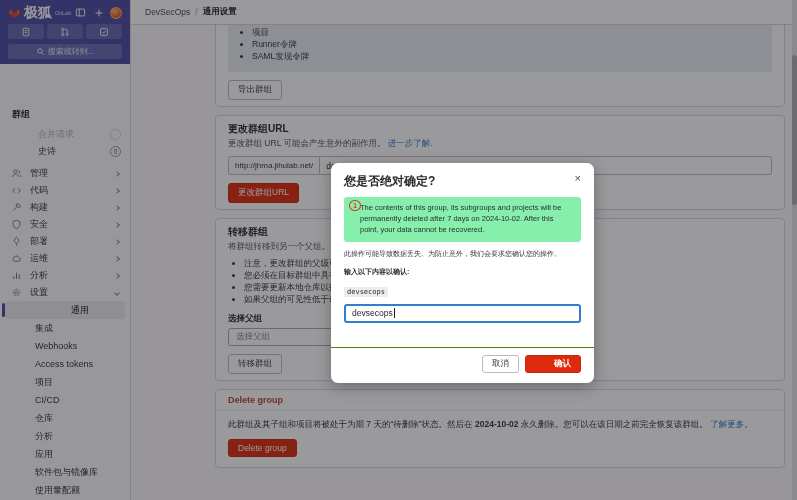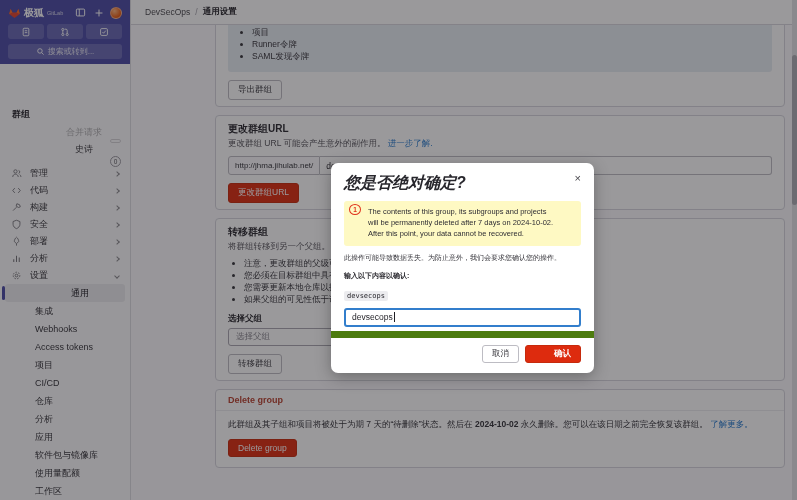--- a/index.html
+++ b/index.html
@@ -6,33 +6,33 @@
   html,body { width:797px; height:500px; overflow:hidden;
     font-family:"Liberation Sans","DejaVu Sans",sans-serif; background:#fbfafd; color:#28272d; }
   .app { display:flex; width:797px; height:500px; }
 
   
   .sidebar { width:131px; min-width:131px; height:500px; background:#fcfcfd; border-right:1px solid #dcdbe1; }
   .sb-head { background:#4a4aa5; padding:4px 8px 5px; }
   .sb-logo-row { display:flex; align-items:center; height:17px; }
   .logo { display:flex; align-items:center; gap:3px; }
   .logo svg { display:block; }
-  .logo-t { color:#fff; font-weight:bold; font-size:10px; }
+  .logo-t { color:#fff; font-weight:bold; font-size:14px; }
   .logo-s { color:rgba(255,255,255,.75); font-size:5.5px; }
   .sb-head-actions { margin-left:auto; display:flex; align-items:center; gap:5px; }
   .hicon { display:flex; align-items:center; justify-content:center; width:13px; height:13px; cursor:pointer; }
   .avatar { width:12px; height:12px; border-radius:50%; background:radial-gradient(circle at 35% 30%, #ffb37a, #e8590c 70%); border:1px solid rgba(255,255,255,.4); }
   .sb-shortcuts { display:flex; gap:3px; margin-top:3px; }
   .sc-btn { flex:1; height:15px; background:rgba(255,255,255,.16); border:none; border-radius:3px; display:flex; align-items:center; justify-content:center; cursor:pointer; }
   .sb-search { margin-top:5px; height:15px; background:rgba(255,255,255,.18); border-radius:3px; display:flex; align-items:center; justify-content:center; gap:3px; color:rgba(255,255,255,.85); font-size:8px; cursor:text; }
   .sb-body { padding-top:5px; font-size:9px; color:#333238;margin-top:36px; }
   .sb-label { font-weight:bold; font-size:9px; padding:3px 12px 5px; color:#28272d; }
   .sb-item { display:flex; align-items:center; height:17px; padding-left:10px; cursor:pointer; }
   .sb-item .lbl { margin-left:8px; }
-  .sb-item.sub { padding-left:30px;flex-direction:column; }
+  .sb-item.sub { padding-left:30px; }
   .faded { opacity:.4; }
   .pill { margin-left:auto; margin-right:9px; min-width:11px; height:11px; padding:0 2px; border:1px solid #9a98a1; border-radius:6px; font-size:6.5px; line-height:10px; text-align:center; color:#535158; }
   .nicon { width:12px; height:12px; display:flex; align-items:center; justify-content:center; color:#737278; }
   .chev-r,.chev-d { width:4px; height:4px; border-right:1.2px solid #89888d; border-bottom:1.2px solid #89888d; display:inline-block; }
   .chev-r { transform:rotate(-45deg); margin-left:auto; margin-right:11px; }
   .chev-d { transform:rotate(45deg); margin-left:auto; margin-right:11px; }
   .nav-gap { height:5px; }
   .sb-child { position:relative; display:flex; align-items:center; height:18px; padding-left:30px; margin:0 5px; border-radius:3px; cursor:pointer; }
   .sb-child.active { background:#ececef; color:#18171d;justify-content:center; }
   .active-ind { position:absolute; left:-3px; top:2px; bottom:2px; width:3px; border-radius:2px; background:#4a4aa5; }
@@ -68,31 +68,31 @@
   .dg-head { padding:5px 12px; font-size:9px; font-weight:bold; color:#b8412f; border-bottom:1px solid #ececef; }
   .dg-body { padding:8px 12px 10px; font-size:8.5px; color:#333238; }
   .dg-body b { font-weight:bold; }
   .scrollbar { position:absolute; right:0; top:0; bottom:0; width:5px; background:#e3e3e6; z-index:3; }
   .scrollbar .thumb { position:absolute; top:55px; width:5px; height:150px; background:#aeaeb4; border-radius:3px; }
 
   
   .overlay { position:fixed; left:0; top:0; right:0; bottom:0; background:rgba(24,23,28,.44); z-index:20; }
   .modal { position:fixed; left:331px; top:163px; width:263px; background:#fff; border-radius:7px; z-index:30; box-shadow:0 4px 16px rgba(0,0,0,.3); padding-bottom:0; }
   .m-head { display:flex; align-items:flex-start; padding:10px 13px 0; }
-  .m-head h2 { font-size:16px; font-weight:bold; color:#28272d;font-style:italic; }
+  .m-head h2 { font-size:12px; font-weight:bold; color:#28272d; }
   .m-close { margin-left:auto; background:none; border:none; font-size:11px; line-height:11px; color:#49484d; cursor:pointer; padding:0; }
-  .m-alert { position:relative; margin:7px 13px 0; background:#fef9c3; border-radius:3px; padding:6px 24px; font-size:7.5px; line-height:1.45; color:#2e2d33; }
+  .m-alert { position:relative; margin:7px 13px 0; background:#86efac; border-radius:3px; padding:6px 16px; font-size:7.5px; line-height:1.45; color:#2e2d33; }
   .anno { position:absolute; left:5px; top:3px; width:12px; height:11px; border:1.5px solid #e0311c; border-radius:50%; color:#e0311c; font-size:6.5px; font-weight:bold; line-height:10px; text-align:center; }
   .m-body { margin:7px 13px 0; font-size:7px; color:#333238; }
   .m-label { margin:8px 13px 0; font-size:7px; font-weight:bold; color:#28272d; }
   .m-codewrap { margin:3px 13px 0; }
   .m-codewrap code { font-family:"DejaVu Sans Mono","Liberation Mono",monospace; font-size:7px; background:#ececef; border-radius:2px; padding:1px 3px; color:#1f1e24; }
   .m-input { margin:6px 13px 0; height:19px; border:2px solid #327ecc; border-radius:3px; display:flex; align-items:center; padding:0 6px; font-size:8.5px; cursor:text; }
   .caret { width:1px; height:10px; background:#1f1e24; margin-left:1px; }
-  .m-foot { margin-top:4px; border-top:7px solid #4d7c0f; padding:7px 13px 10px; display:flex; justify-content:flex-end; gap:6px; }
+  .m-foot { margin-top:24px; border-top:1px solid #4d7c0f; padding:7px 13px 10px; display:flex; justify-content:flex-end; gap:6px; }
   .m-foot .btn { padding:2px 9px; }
   .m-foot .btn.danger { font-weight:bold;padding-left:28px; }
   svg { display:block; }
 </style>
 </head>
 <body>
 
 <div class="app">
 
   <aside class="sidebar">
@@ -213,20 +213,29 @@
         <span class="chev-r"></span>
       </div>
       <div class="sb-item">
         <span class="nicon">
             <svg width="11" height="11" viewBox="0 0 16 16" fill="none" stroke="currentColor" stroke-width="1.3">
               <path d="M8 1.8c2 1.5 3.2 4 3.2 6.2L8 11.2 4.8 8C4.8 5.8 6 3.3 8 1.8z"></path>
               <line x1="8" y1="11.2" x2="8" y2="14"></line>
             </svg>
           </span>
         <span class="lbl">部署</span>
+        <span class="chev-r"></span>
+      </div>
+      <div class="sb-item">
+        <span class="nicon">
+            <svg width="11" height="11" viewBox="0 0 16 16" fill="none" stroke="currentColor" stroke-width="1.3">
+              <path d="M5 12h6a2.6 2.6 0 0 0 .4-5.2A4 4 0 0 0 3.7 8 2.2 2.2 0 0 0 5 12z"></path>
+            </svg>
+          </span>
+        <span class="lbl">运维</span>
         <span class="chev-r"></span>
       </div>
       <div class="sb-item">
         <span class="nicon">
             <svg width="11" height="11" viewBox="0 0 16 16" fill="none" stroke="currentColor" stroke-width="1.5">
               <line x1="4" y1="13" x2="4" y2="9"></line>
               <line x1="8" y1="13" x2="8" y2="4"></line>
               <line x1="12" y1="13" x2="12" y2="6.5"></line>
             </svg>
           </span>

